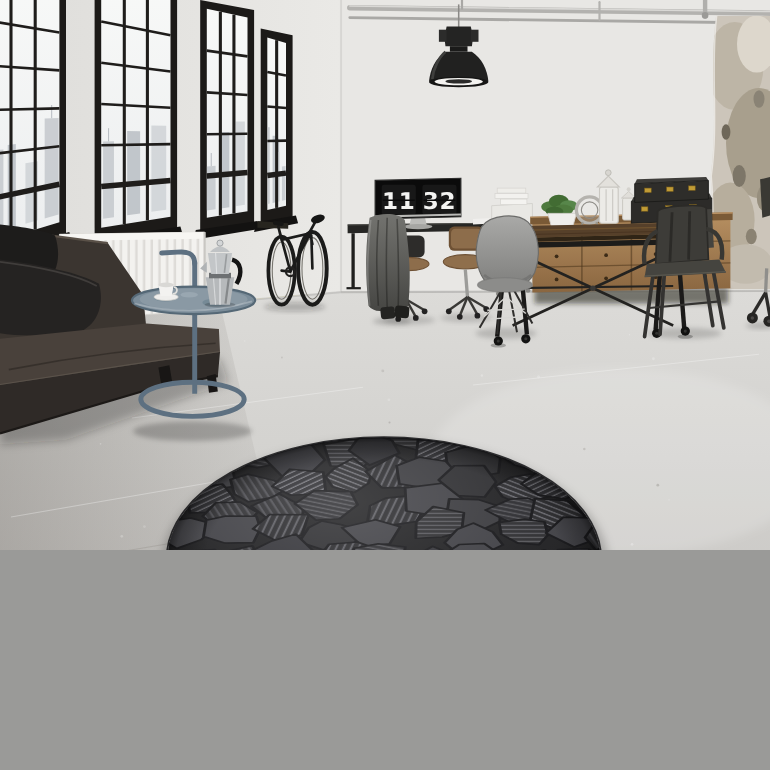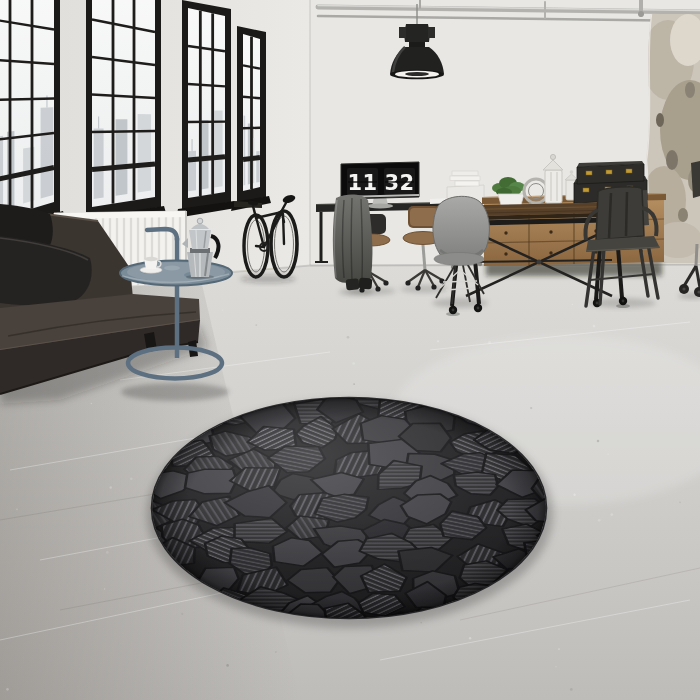--- a/index.html
+++ b/index.html
@@ -1,16 +1,16 @@
 <!DOCTYPE html>
 <html><head>
 <meta charset="utf-8">
 <style>
   html,body{margin:0;padding:0;background:#9a9a98;}
-  .stage{width:700px;height:700px;position:relative;overflow:hidden;background:#fef9c3;
+  .stage{width:700px;height:500px;position:relative;overflow:hidden;background:#fef9c3;
          font-family:"DejaVu Sans", sans-serif;}
   .stage svg{display:block;}
   text.clock{font-family:"DejaVu Sans","Liberation Sans",sans-serif;font-weight:700;font-size:21px;
              fill:#f4f4f2;text-anchor:middle;letter-spacing:0.5px;}
 </style>
 </head>
 <body>
 
 <div class="stage">
 <svg width="700" height="700" viewBox="0 0 700 700">

